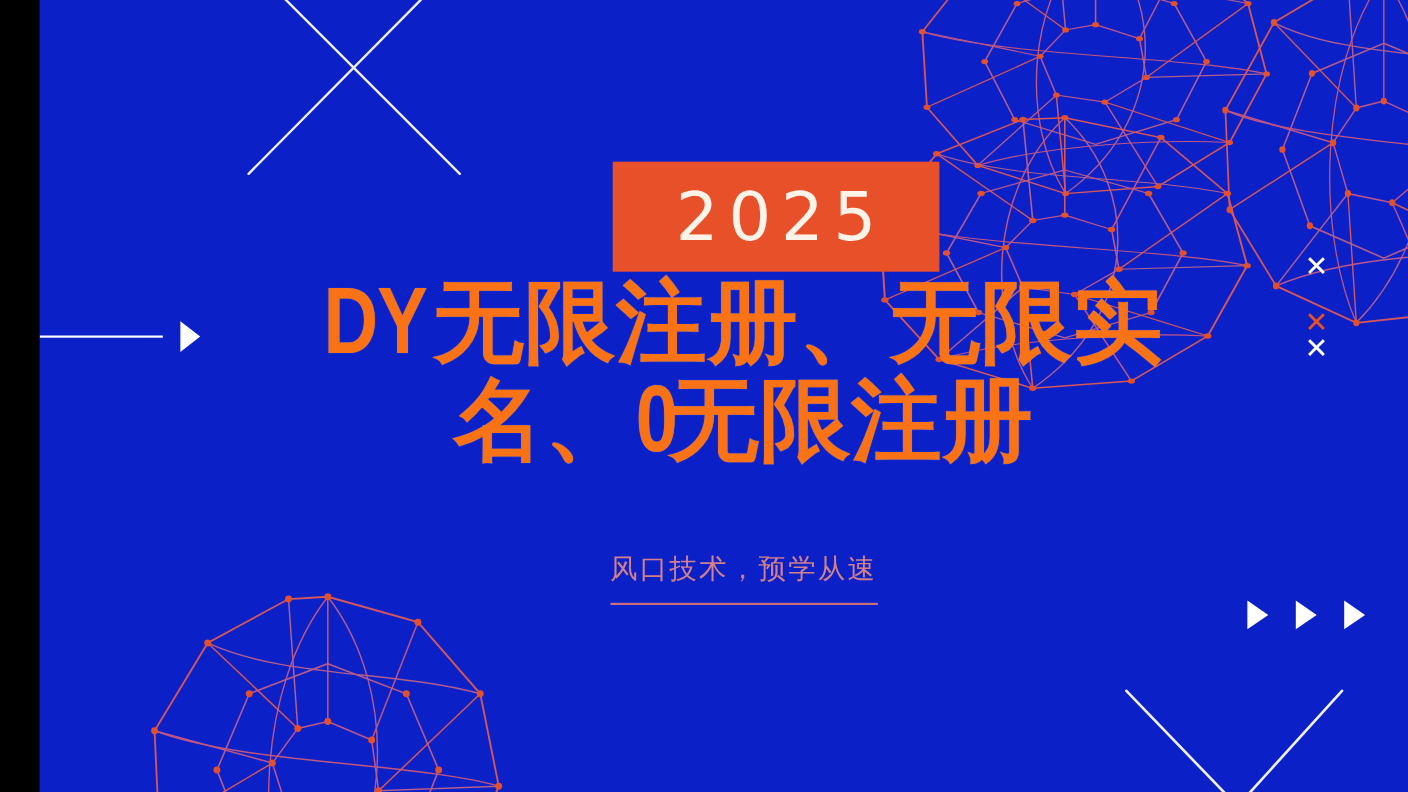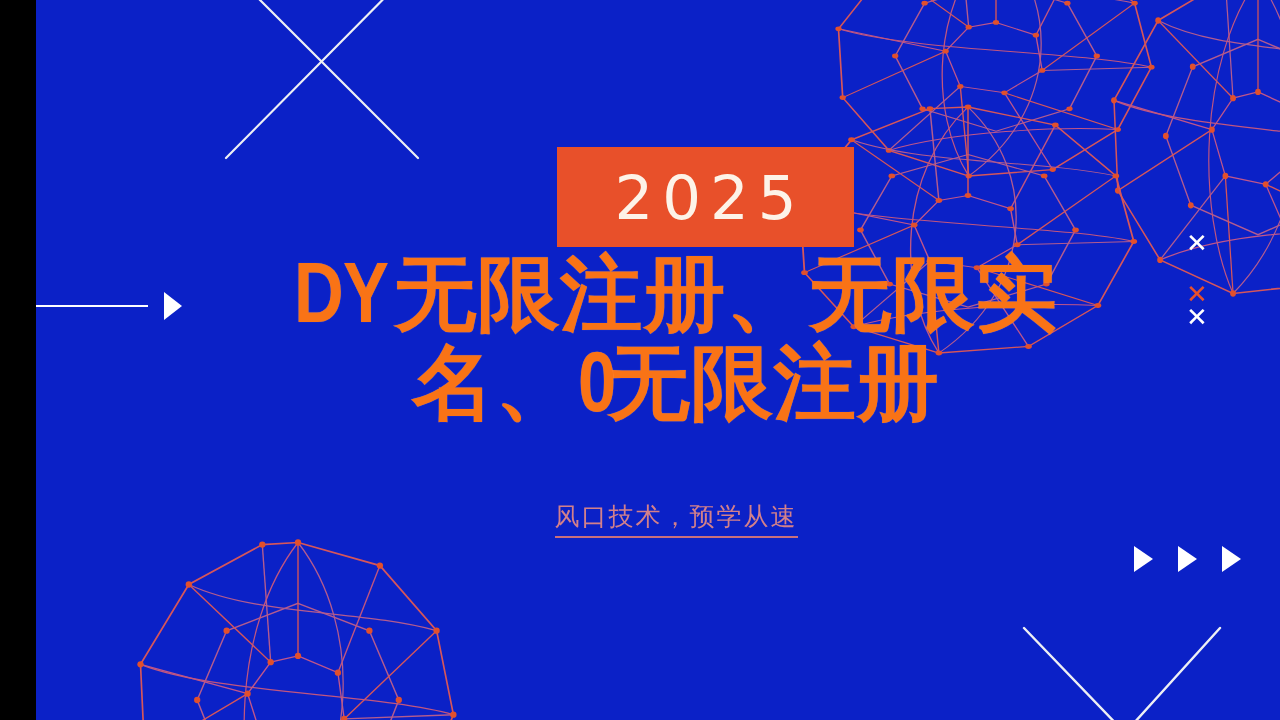--- a/index.html
+++ b/index.html
@@ -92,21 +92,21 @@
     text-align: center;
     color: #d3808a;
     font-size: 25px;
     font-weight: 400;
     letter-spacing: 2px;
     font-family: "DejaVu Sans", sans-serif;
   }
   .subtitle .sub-inner {
     display: inline-block;
     border-bottom: 2px solid #c9707c;
-    padding-bottom: 3px;
+    padding-bottom: 15px;
   }
 
   
   .x-mark {
     position: absolute;
     font-family: "DejaVu Sans", sans-serif;
     font-weight: 700;
     font-size: 26px;
     line-height: 1;
   }

